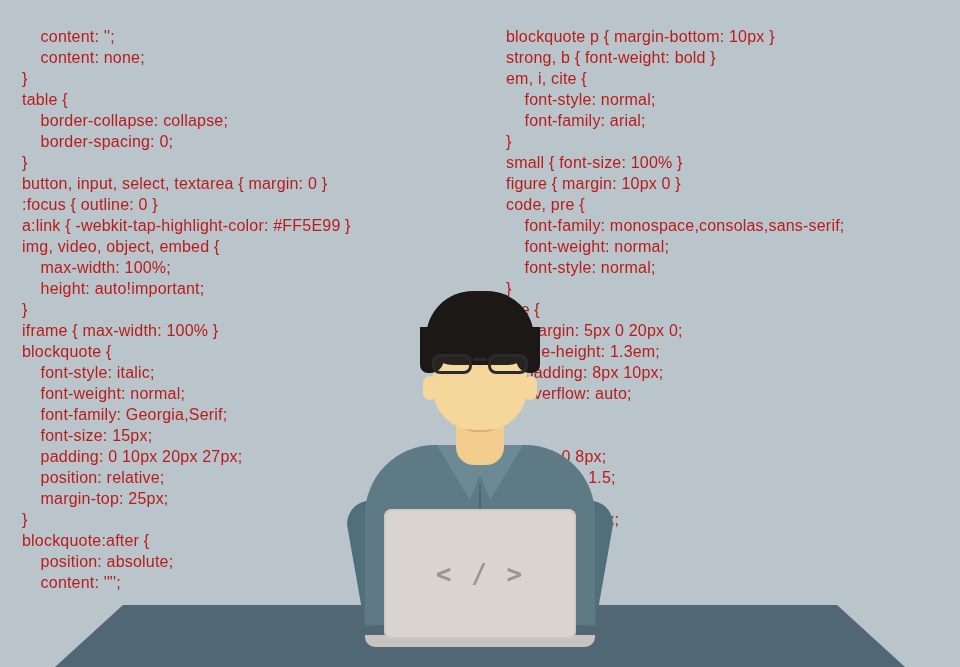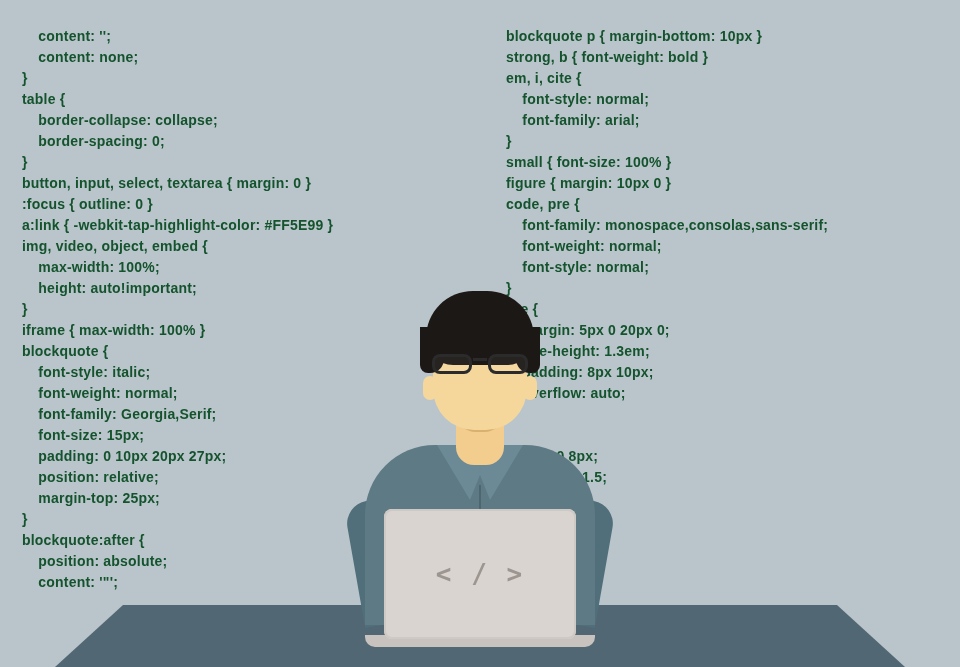--- a/index.html
+++ b/index.html
@@ -14,27 +14,26 @@
   .code-columns {
     position: absolute;
     top: 26px;
     left: 22px;
     right: 10px;
     display: flex;
     gap: 40px;
   }
   .code-col {
     flex: 1;
-    color: #14532d;
-    font-size: 14px;
+    color: #b91c1c;
+    font-size: 16px;
     line-height: 21px;
     white-space: pre;
     font-family: Arial, Helvetica, sans-serif;
     letter-spacing: 0.2px;
-    font-weight: bold;
   }
   .desk-top {
     position: absolute;
     bottom: 0;
     left: 55px;
     right: 55px;
     height: 62px;
     background: #516773;
     clip-path: polygon(8% 0, 92% 0, 100% 100%, 0 100%);
   }

